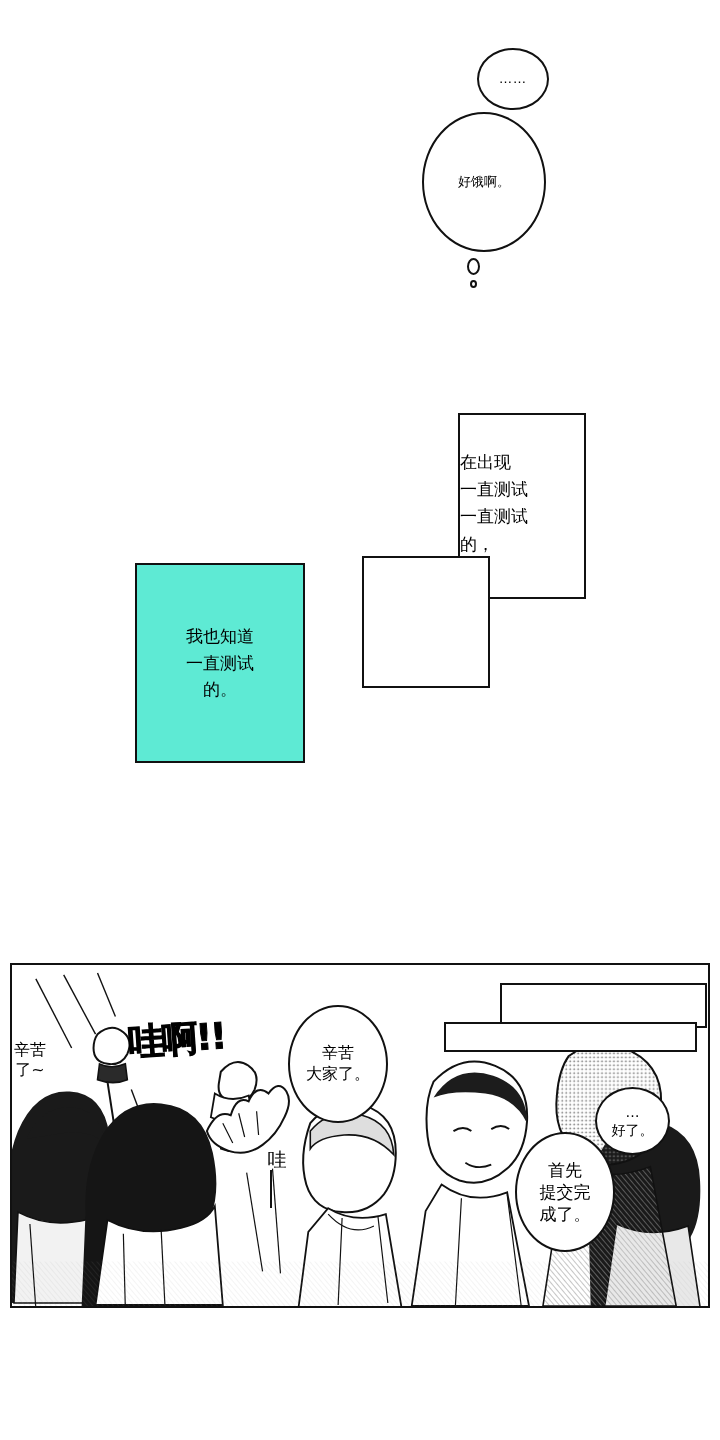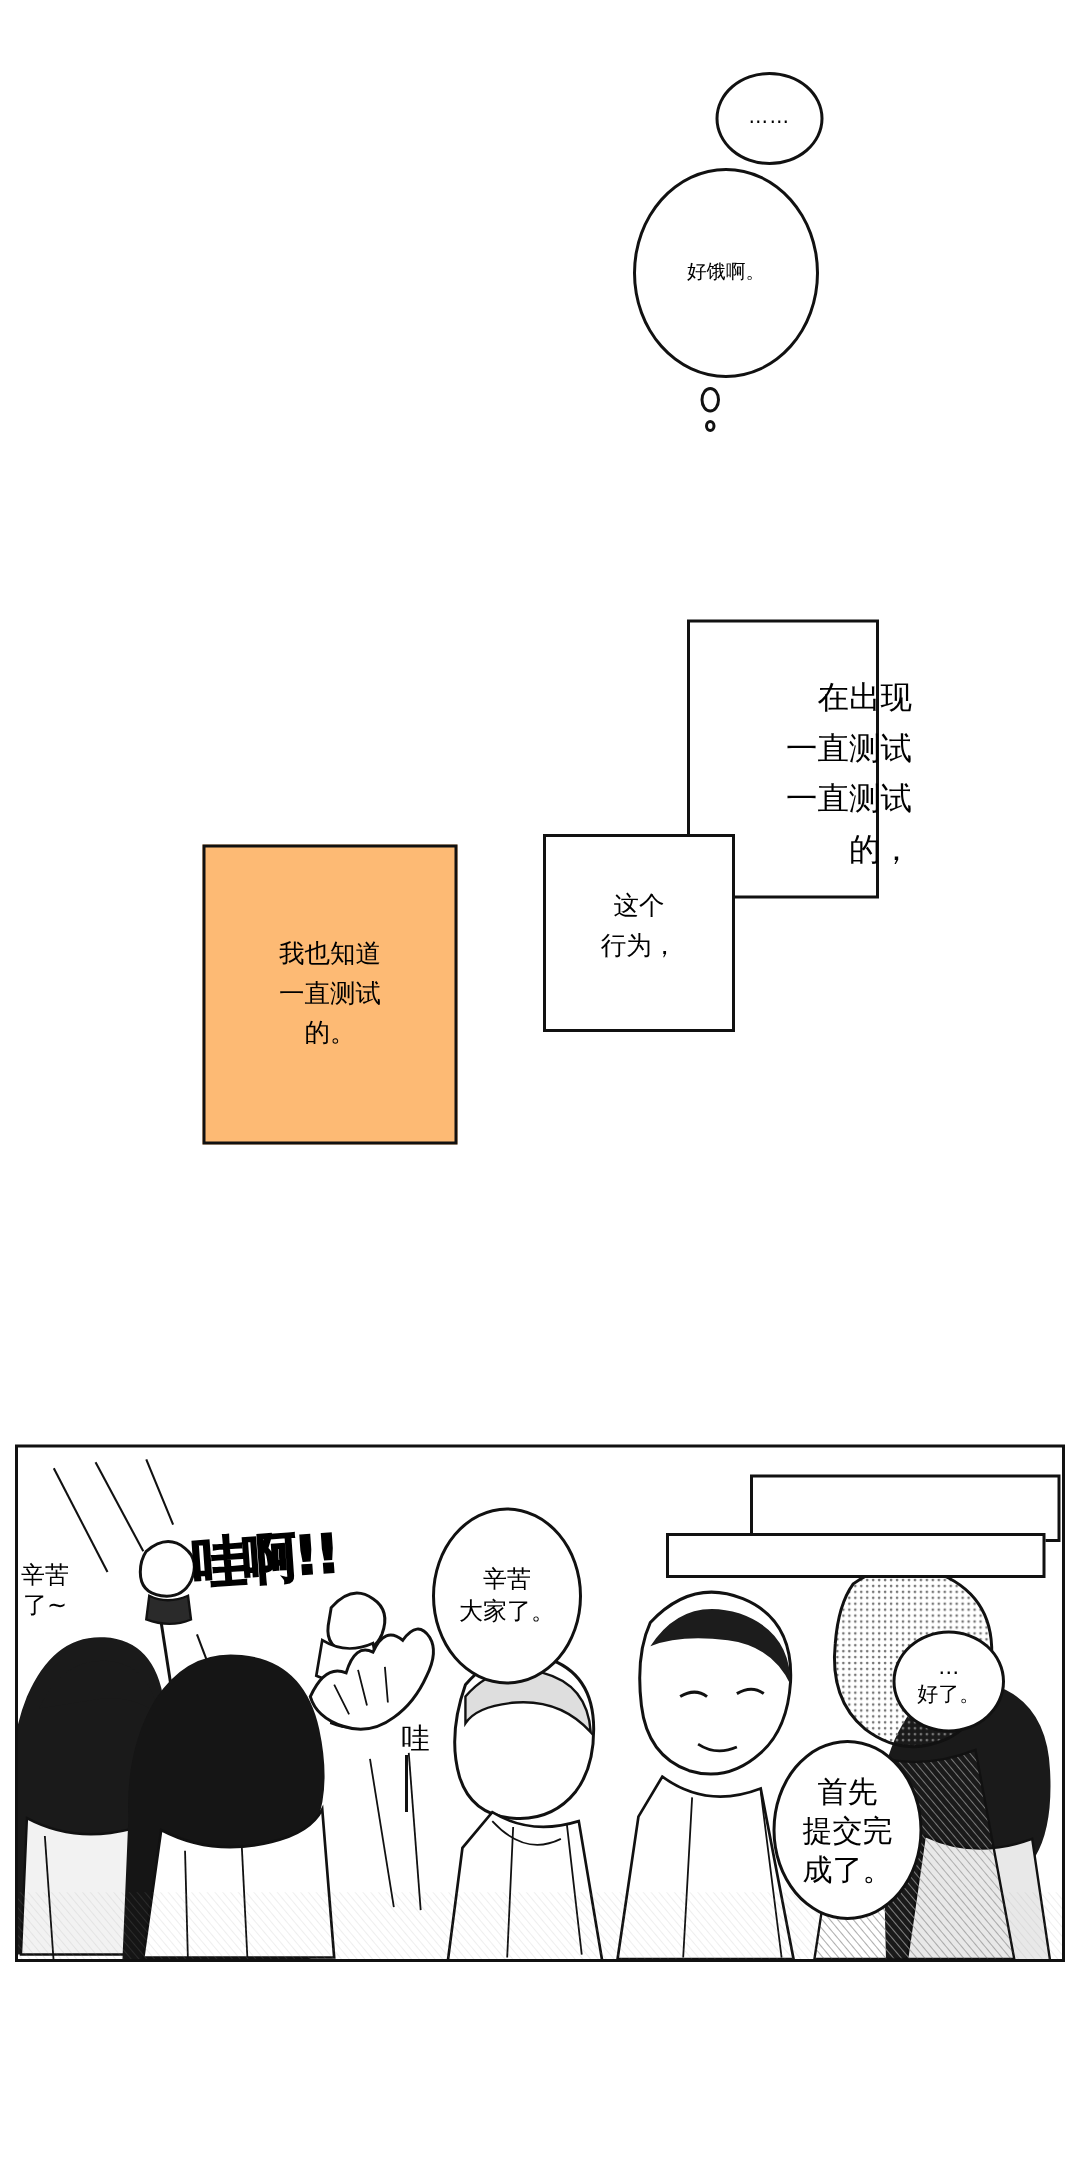--- a/index.html
+++ b/index.html
@@ -53,21 +53,21 @@
     border: 2px solid #111;
     border-radius: 50%;
     box-sizing: border-box;
   }
   .tail-dot.d1 { left: 467px; top: 258px; width: 13px; height: 17px; }
   .tail-dot.d2 { left: 470px; top: 280px; width: 7px; height: 8px; }
 
   
   .cap {
     position: absolute;
-    background: #fdba74;
+    background: #5eead4;
     border: 2px solid #111;
     box-sizing: border-box;
     display: flex;
     align-items: center;
     justify-content: center;
     text-align: center;
     font-size: 17px;
     line-height: 1.55;
   }
   .cap-left {
@@ -101,22 +101,22 @@
   .cap-step .seam-v {
     position: absolute;
     background: #fff;
     left: 98px; top: 145px;
     width: 26px; height: 39px;
   }
   .cap-step .txt-a {
     position: absolute;
     left: 98px; top: 36px;
     width: 148px;
-    text-align: right;
-    font-size: 21px;
+    text-align: left;
+    font-size: 17px;
     line-height: 1.6;
   }
   .cap-step .txt-b {
     position: absolute;
     left: 2px; top: 178px;
     width: 124px;
     text-align: center;
     font-size: 17px;
     line-height: 1.6;
   }
@@ -146,21 +146,21 @@
     box-sizing: border-box;
     display: flex;
     align-items: center;
     justify-content: center;
     text-align: center;
     line-height: 1.3;
     font-size: 15px;
     z-index: 6;
   }
   .pb-center { left: 288px; top: 1005px; width: 100px; height: 118px; font-size: 16px; }
-  .pb-right  { left: 515px; top: 1160px; width: 100px; height: 120px; font-size: 20px; }
+  .pb-right  { left: 515px; top: 1132px; width: 100px; height: 120px; font-size: 17px; }
   .pb-small  { left: 595px; top: 1087px; width: 75px; height: 68px; font-size: 14px; }
 
   .rect-white {
     position: absolute;
     background: #fff;
     border: 2px solid #111;
     box-sizing: border-box;
     z-index: 6;
   }
   .rect-big { left: 500px; top: 983px; width: 207px; height: 45px; }
@@ -216,24 +216,20 @@
 
   <div class="cap-step">
     <div class="piece p-top"></div>
     <div class="piece p-bottom"></div>
     <div class="seam-v"></div>
     <div class="txt-a">
       <div>在出现</div>
       <div>一直测试</div>
       <div>一直测试</div>
       <div>的，</div>
-    </div>
-    <div class="txt-b">
-      <div>这个</div>
-      <div>行为，</div>
     </div>
   </div>
 
   <div class="cap cap-left">
     <div>
       <div>我也知道</div>
       <div>一直测试</div>
       <div>的。</div>
     </div>
   </div>

